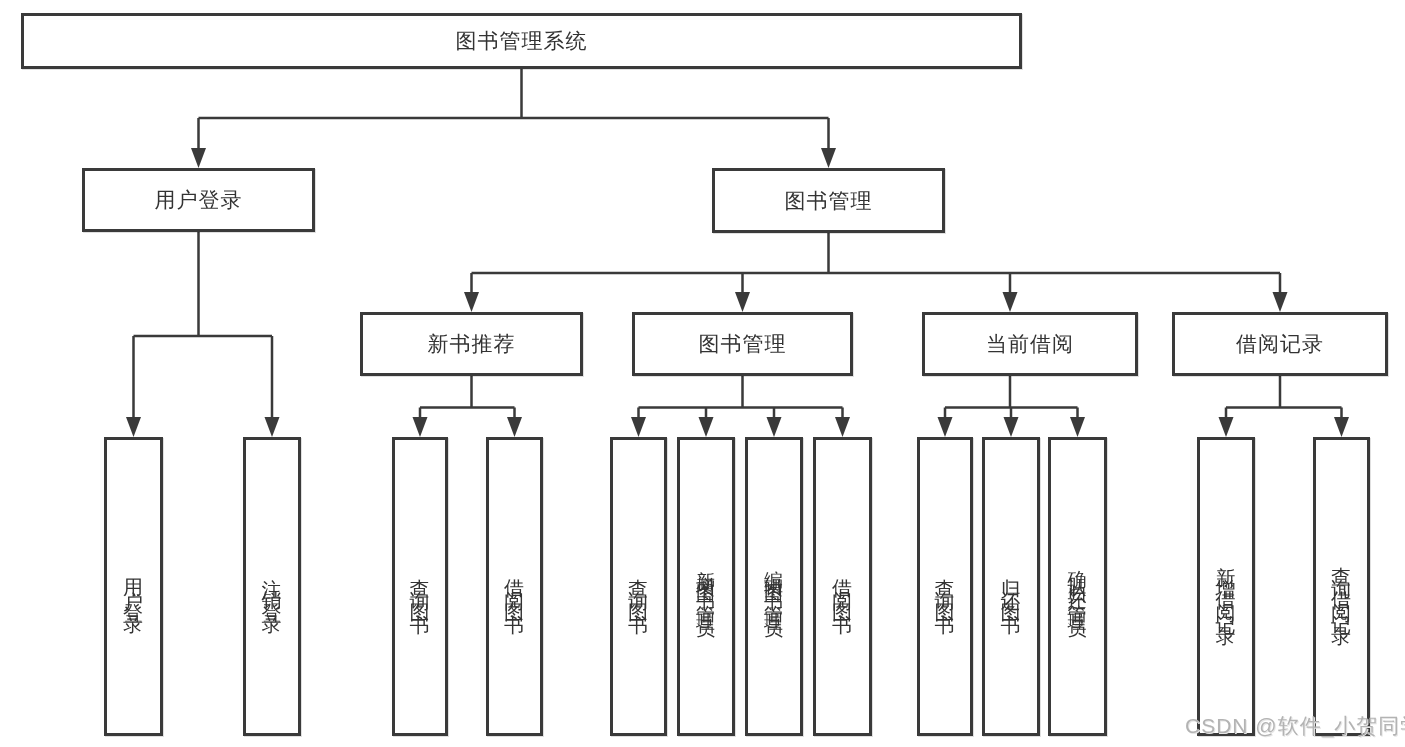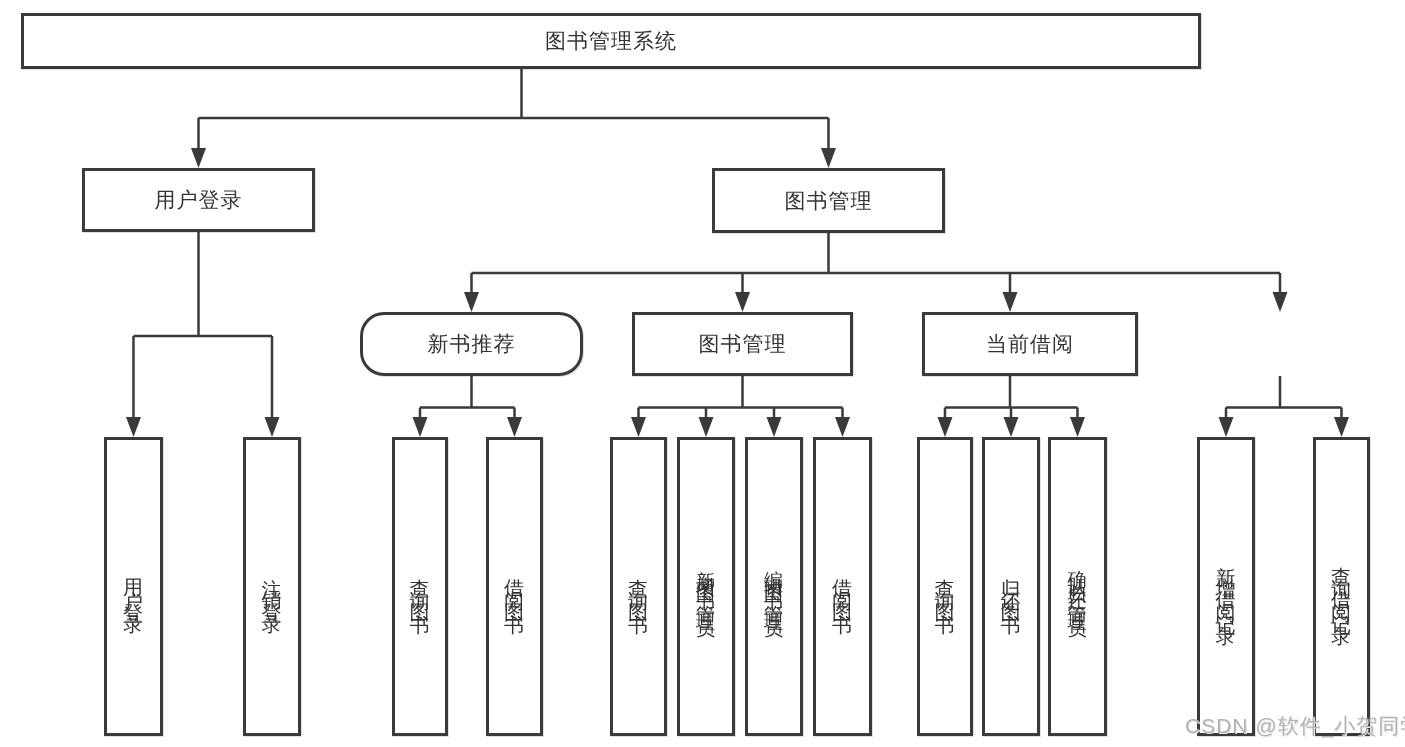--- a/index.html
+++ b/index.html
@@ -116,39 +116,42 @@
       <polygon points="766.5,417 781.5,417 774,437"></polygon>
       <polygon points="835,417 850,417 842.5,437"></polygon>
       <polygon points="937.5,417 952.5,417 945,437"></polygon>
       <polygon points="1003.5,417 1018.5,417 1011,437"></polygon>
       <polygon points="1070,417 1085,417 1077.5,437"></polygon>
       <polygon points="1218.5,417 1233.5,417 1226,437"></polygon>
       <polygon points="1334,417 1349,417 1341.5,437"></polygon>
     </g>
   </svg>
 
-  <div class="node" style="left:21px; top:13px; width:1180px; height:56px;">
+  <div class="node" style="left:21px; top:13px; width:1001px; height:56px;">
     <span class="hlabel">图书管理系统</span>
   </div>
 
   <div class="node" style="left:82px; top:168px; width:233px; height:64px;">
     <span class="hlabel">用户登录</span>
   </div>
   <div class="node" style="left:712px; top:168px; width:233px; height:65px;">
     <span class="hlabel">图书管理</span>
   </div>
 
-  <div class="node" style="left:360px; top:312px; width:223px; height:64px;border-radius:24px;">
+  <div class="node" style="left:360px; top:312px; width:223px; height:64px;">
     <span class="hlabel">新书推荐</span>
   </div>
   <div class="node" style="left:632px; top:312px; width:221px; height:64px;">
     <span class="hlabel">图书管理</span>
   </div>
   <div class="node" style="left:902px; top:312px; width:216px; height:64px;margin-left:20px;">
     <span class="hlabel">当前借阅</span>
+  </div>
+  <div class="node" style="left:1172px; top:312px; width:216px; height:64px;">
+    <span class="hlabel">借阅记录</span>
   </div>
 
   <div class="node" style="left:104px; top:437px; width:59px; height:299px;">
     <span class="vlabel">用户登录</span>
   </div>
   <div class="node" style="left:243px; top:437px; width:58px; height:299px;">
     <span class="vlabel">注销登录</span>
   </div>
 
   <div class="node" style="left:392px; top:437px; width:56px; height:299px;">

